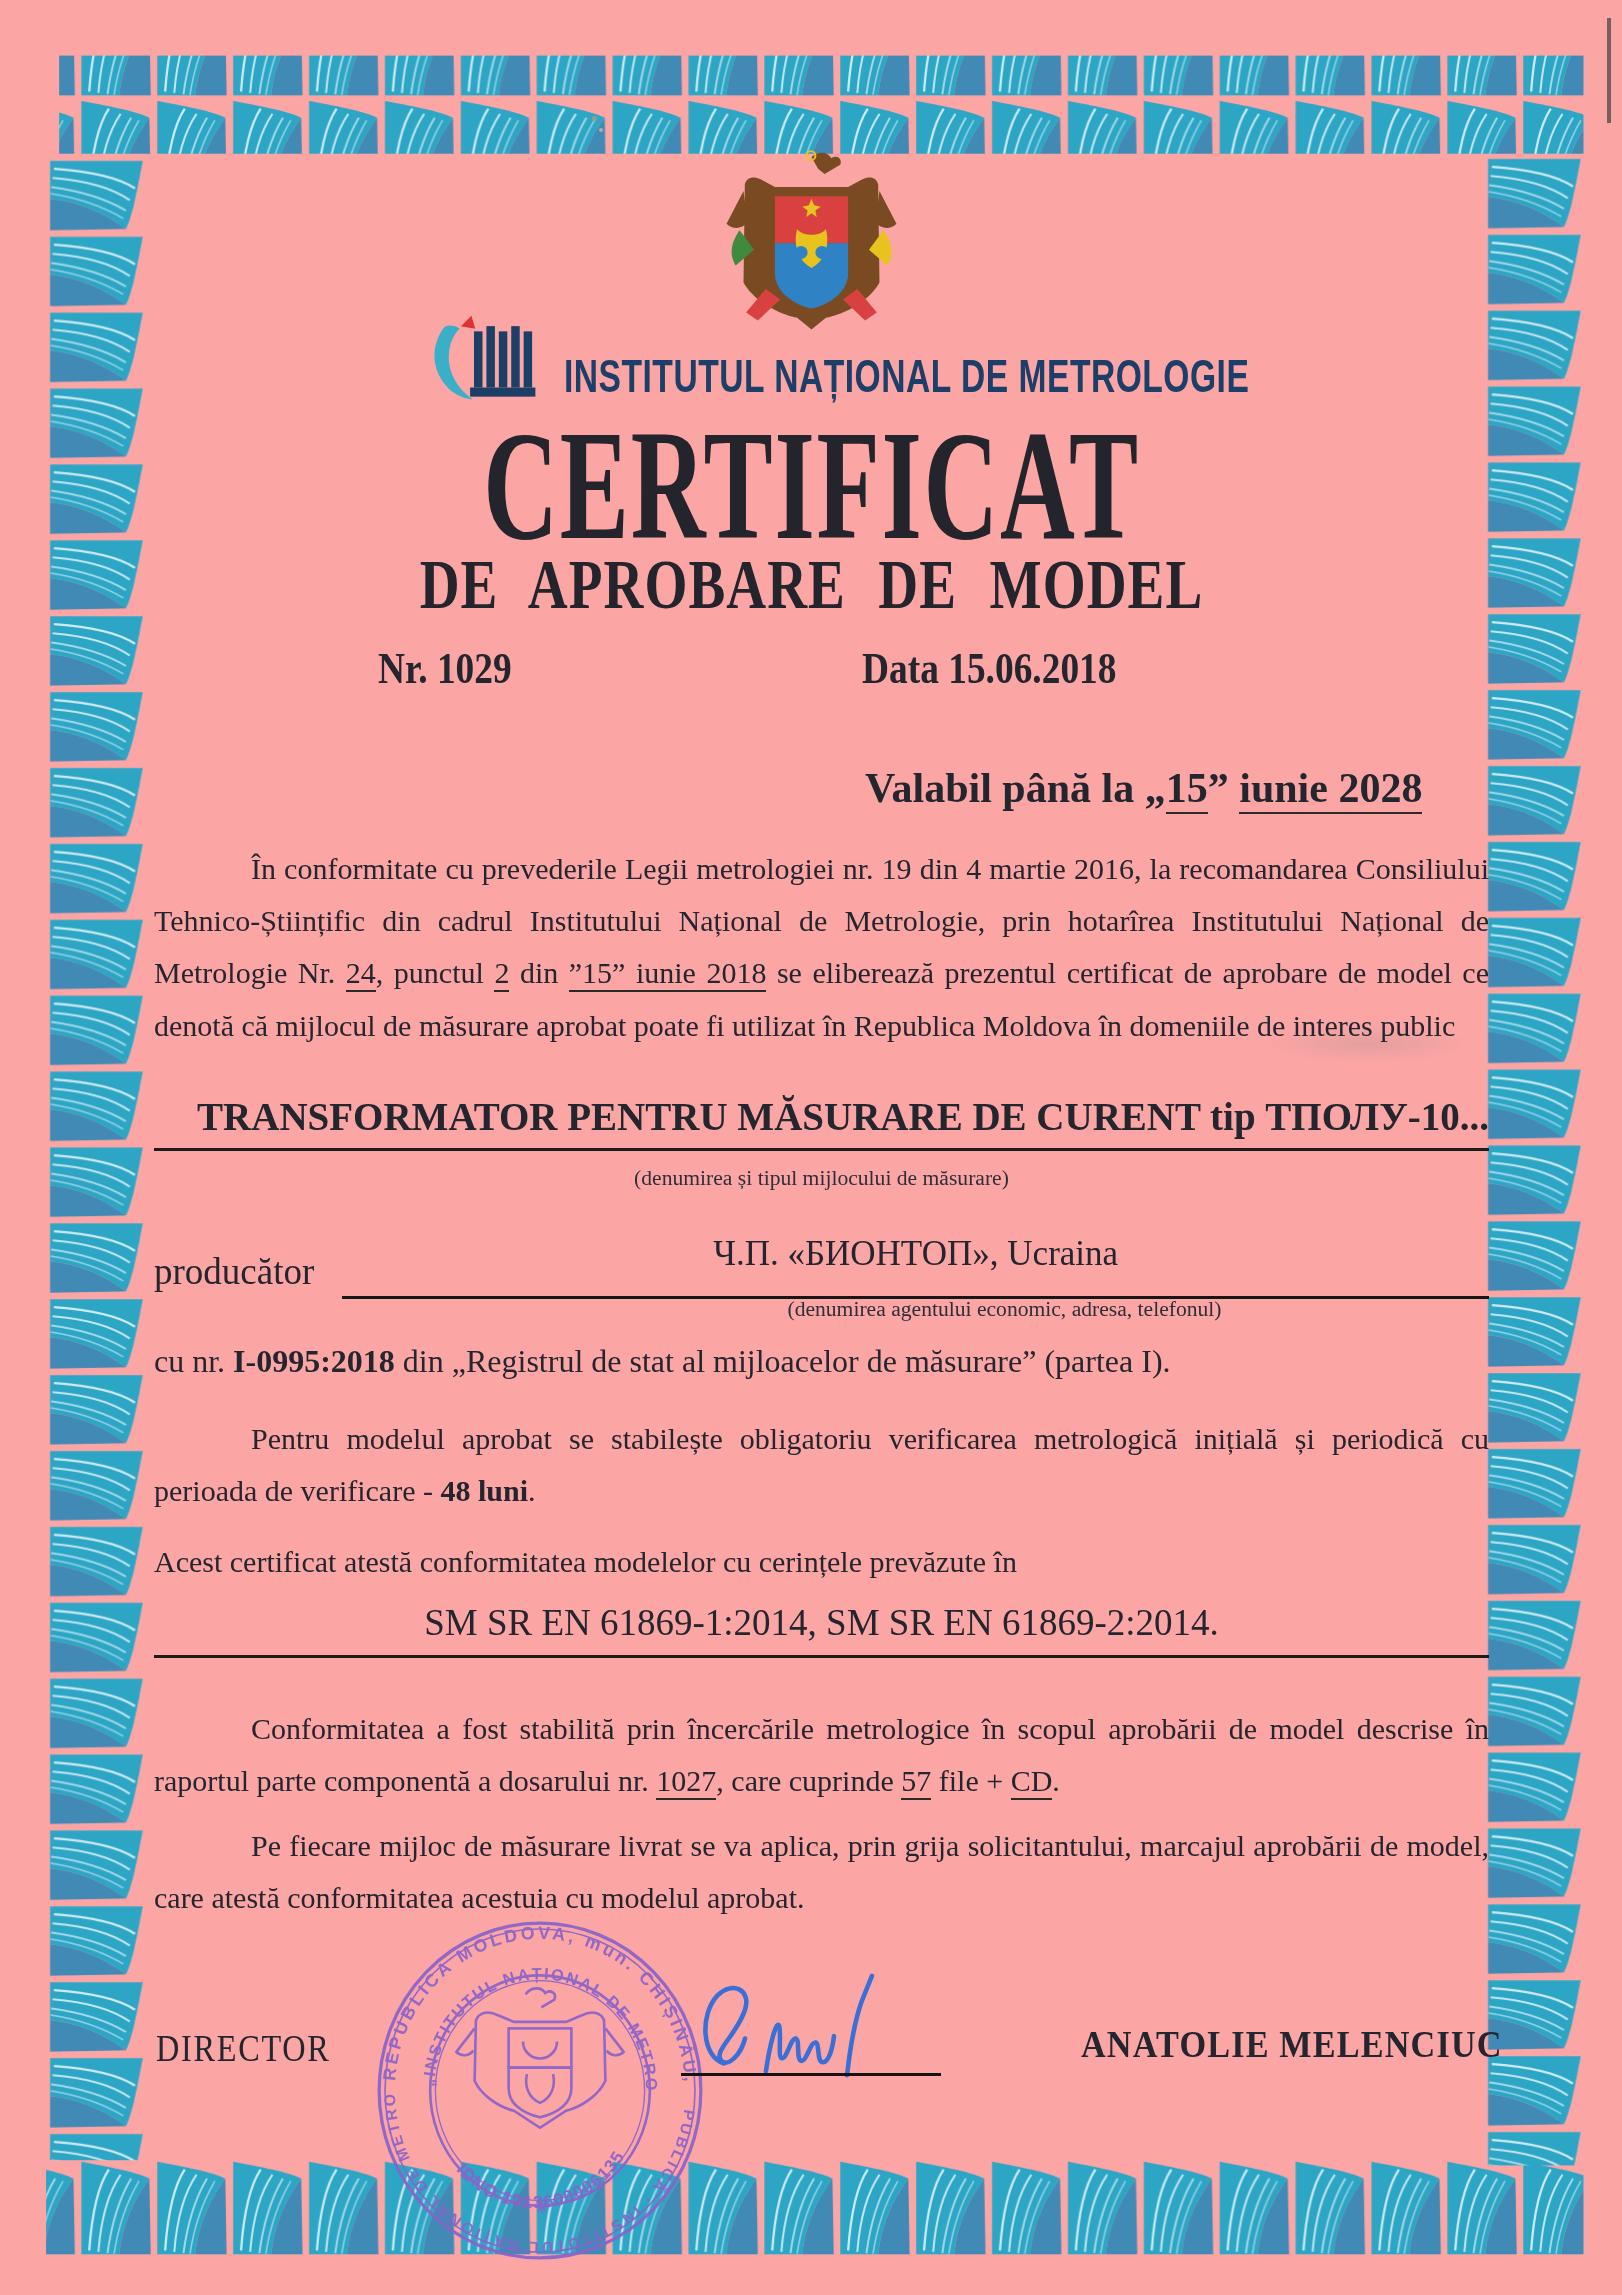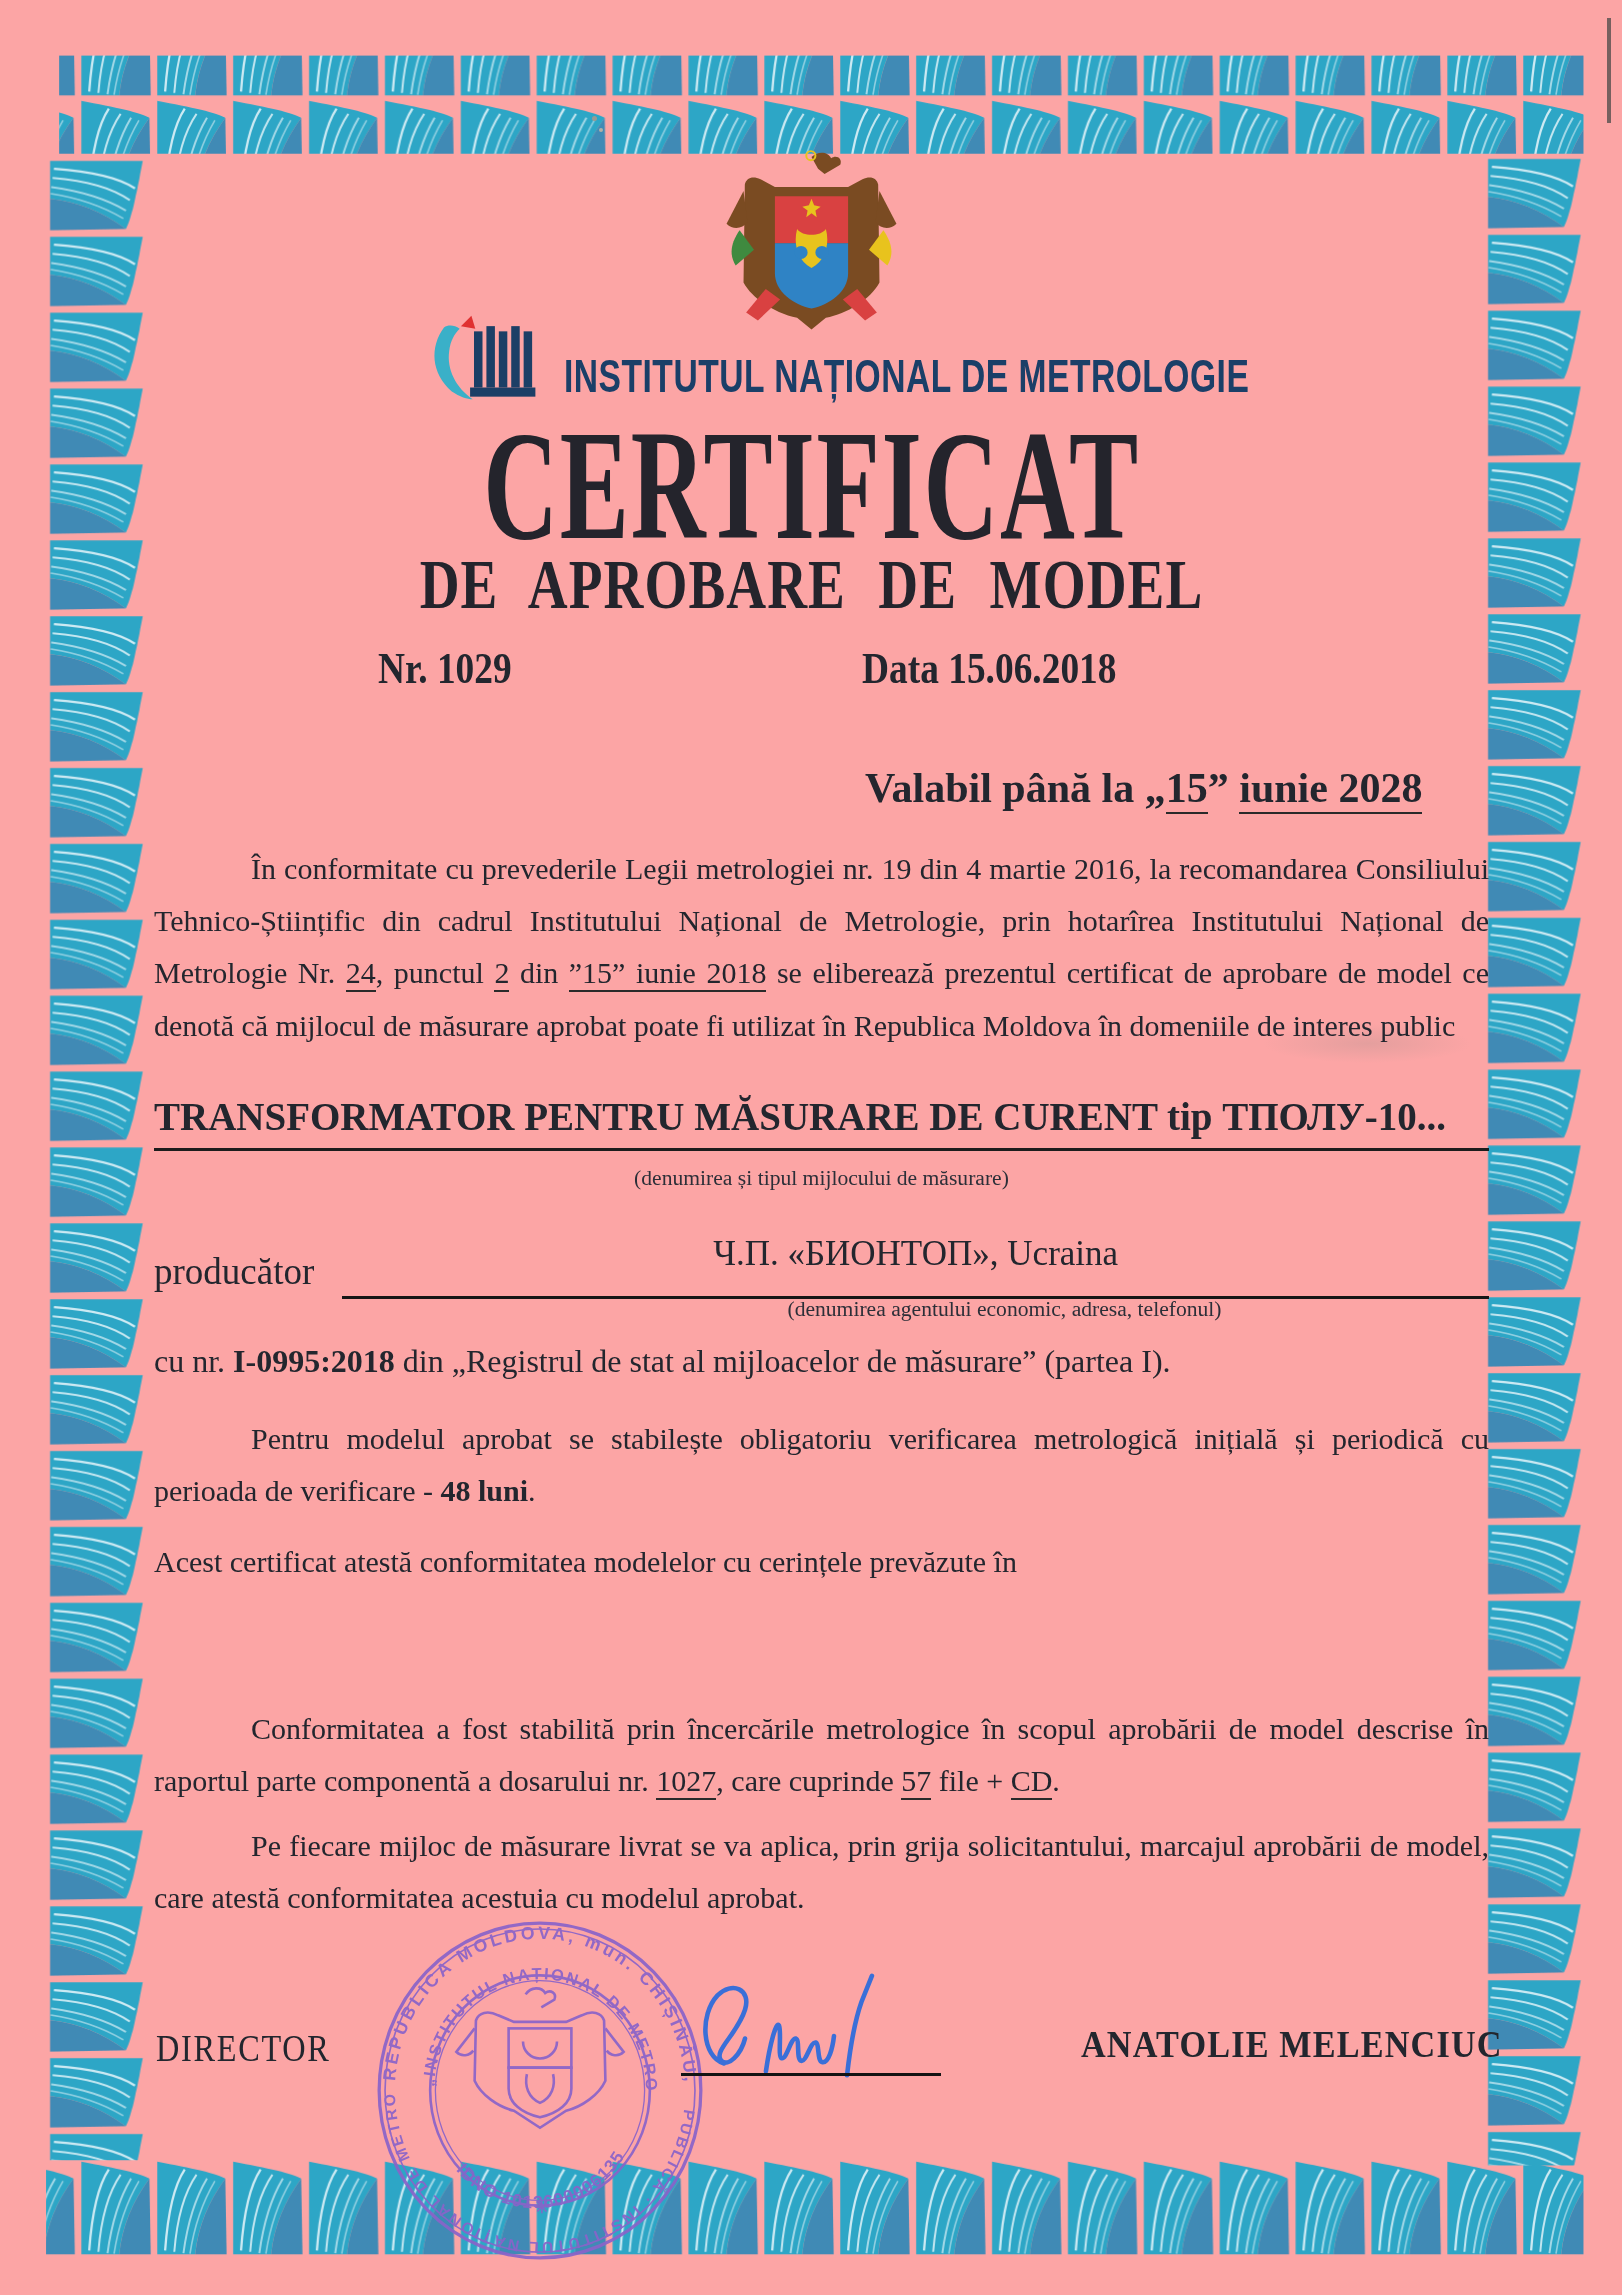--- a/index.html
+++ b/index.html
@@ -31,21 +31,21 @@
     word-spacing:22px;letter-spacing:1.3px;
   }
   .meta-nr{left:378px;top:643px;font-size:44px;font-weight:bold;transform:scaleX(.85);transform-origin:left top;white-space:nowrap;}
   .meta-data{left:862px;top:643px;font-size:44px;font-weight:bold;transform:scaleX(.85);transform-origin:left top;white-space:nowrap;}
   .valabil{left:865px;top:764px;font-size:42px;font-weight:bold;white-space:nowrap;}
   
   .para{left:154px;width:1335px;font-size:30px;line-height:1.74;text-align:justify;}
   .indent{text-indent:97px;}
   .u{border-bottom:2.6px solid #2a2a2a;padding-bottom:0.7px;}
   .b{font-weight:bold;}
-  .subject{left:154px;top:1094px;width:1335px;text-align:left;border-bottom:3.3px solid #1c1c1c;padding-bottom:9.2px;}
+  .subject{left:154px;top:1094px;width:1335px;text-align:right;border-bottom:3.3px solid #1c1c1c;padding-bottom:9.2px;}
   .subject-text{font-size:39px;font-weight:bold;white-space:nowrap;letter-spacing:0px;}
   .caption{left:154px;width:1335px;text-align:center;font-size:21.6px;color:#2c2f38;}
   .producer-row{left:154px;top:1234px;width:1335px;display:flex;align-items:flex-end;}
   .producer-label{font-size:37px;white-space:nowrap;margin-right:28px;padding-bottom:6.5px;}
   .producer-line{flex:1;border-bottom:3.3px solid #161616;text-align:center;font-size:35px;padding-bottom:22px;}
   .standards{left:154px;top:1601px;width:1335px;text-align:center;border-bottom:3.3px solid #1c1c1c;padding-bottom:10.5px;font-size:37px;}
   
   .director{left:156px;top:2026px;font-size:38px;letter-spacing:2px;transform:scaleX(.85);transform-origin:left top;white-space:nowrap;}
   .dir-name{left:1081px;top:2022px;font-size:38px;font-weight:bold;letter-spacing:1.3px;transform:scaleX(.9);transform-origin:left top;white-space:nowrap;}
   .sig-line{left:681px;top:2073px;width:260px;height:3.3px;background:#141414;}
@@ -142,20 +142,21 @@
     </span>
   </div>
   <div class="abs caption" style="top:1297px;padding-left:183px">(denumirea agentului economic, adresa, telefonul)</div>
 
   <div class="abs para" style="top:1334px;font-size:32px"><span>cu nr. </span><span class="b">I-0995:2018</span><span> din „Registrul de stat al mijloacelor de măsurare” (partea I).</span></div>
 
   <div class="abs para indent" style="top:1413px"><span>Pentru modelul aprobat se stabilește obligatoriu verificarea metrologică inițială și periodică cu perioada de verificare - </span><span class="b">48 luni</span><span>.</span></div>
 
   <div class="abs para" style="top:1536px">Acest certificat atestă conformitatea modelelor cu cerințele prevăzute în</div>
 
+  <div class="abs standards">SM SR EN 61869-1:2014, SM SR EN 61869-2:2014.</div>
 
   <div class="abs para indent" style="top:1703px"><span>Conformitatea a fost stabilită prin încercările metrologice în scopul aprobării de model descrise în raportul parte componentă a dosarului nr. </span><span class="u">1027</span><span>, care cuprinde </span><span class="u">57</span><span> file + </span><span class="u">CD</span><span>.</span></div>
 
   <div class="abs para indent" style="top:1820px">Pe fiecare mijloc de măsurare livrat se va aplica, prin grija solicitantului, marcajul aprobării de model, care atestă conformitatea acestuia cu modelul aprobat.</div>
 
   <div class="abs director">DIRECTOR</div>
   <div class="abs dir-name">ANATOLIE MELENCIUC</div>
 
   <svg class="abs" style="left:370px;top:1917px;opacity:.92" width="340" height="347" viewBox="0 0 520 530">
     <defs>

